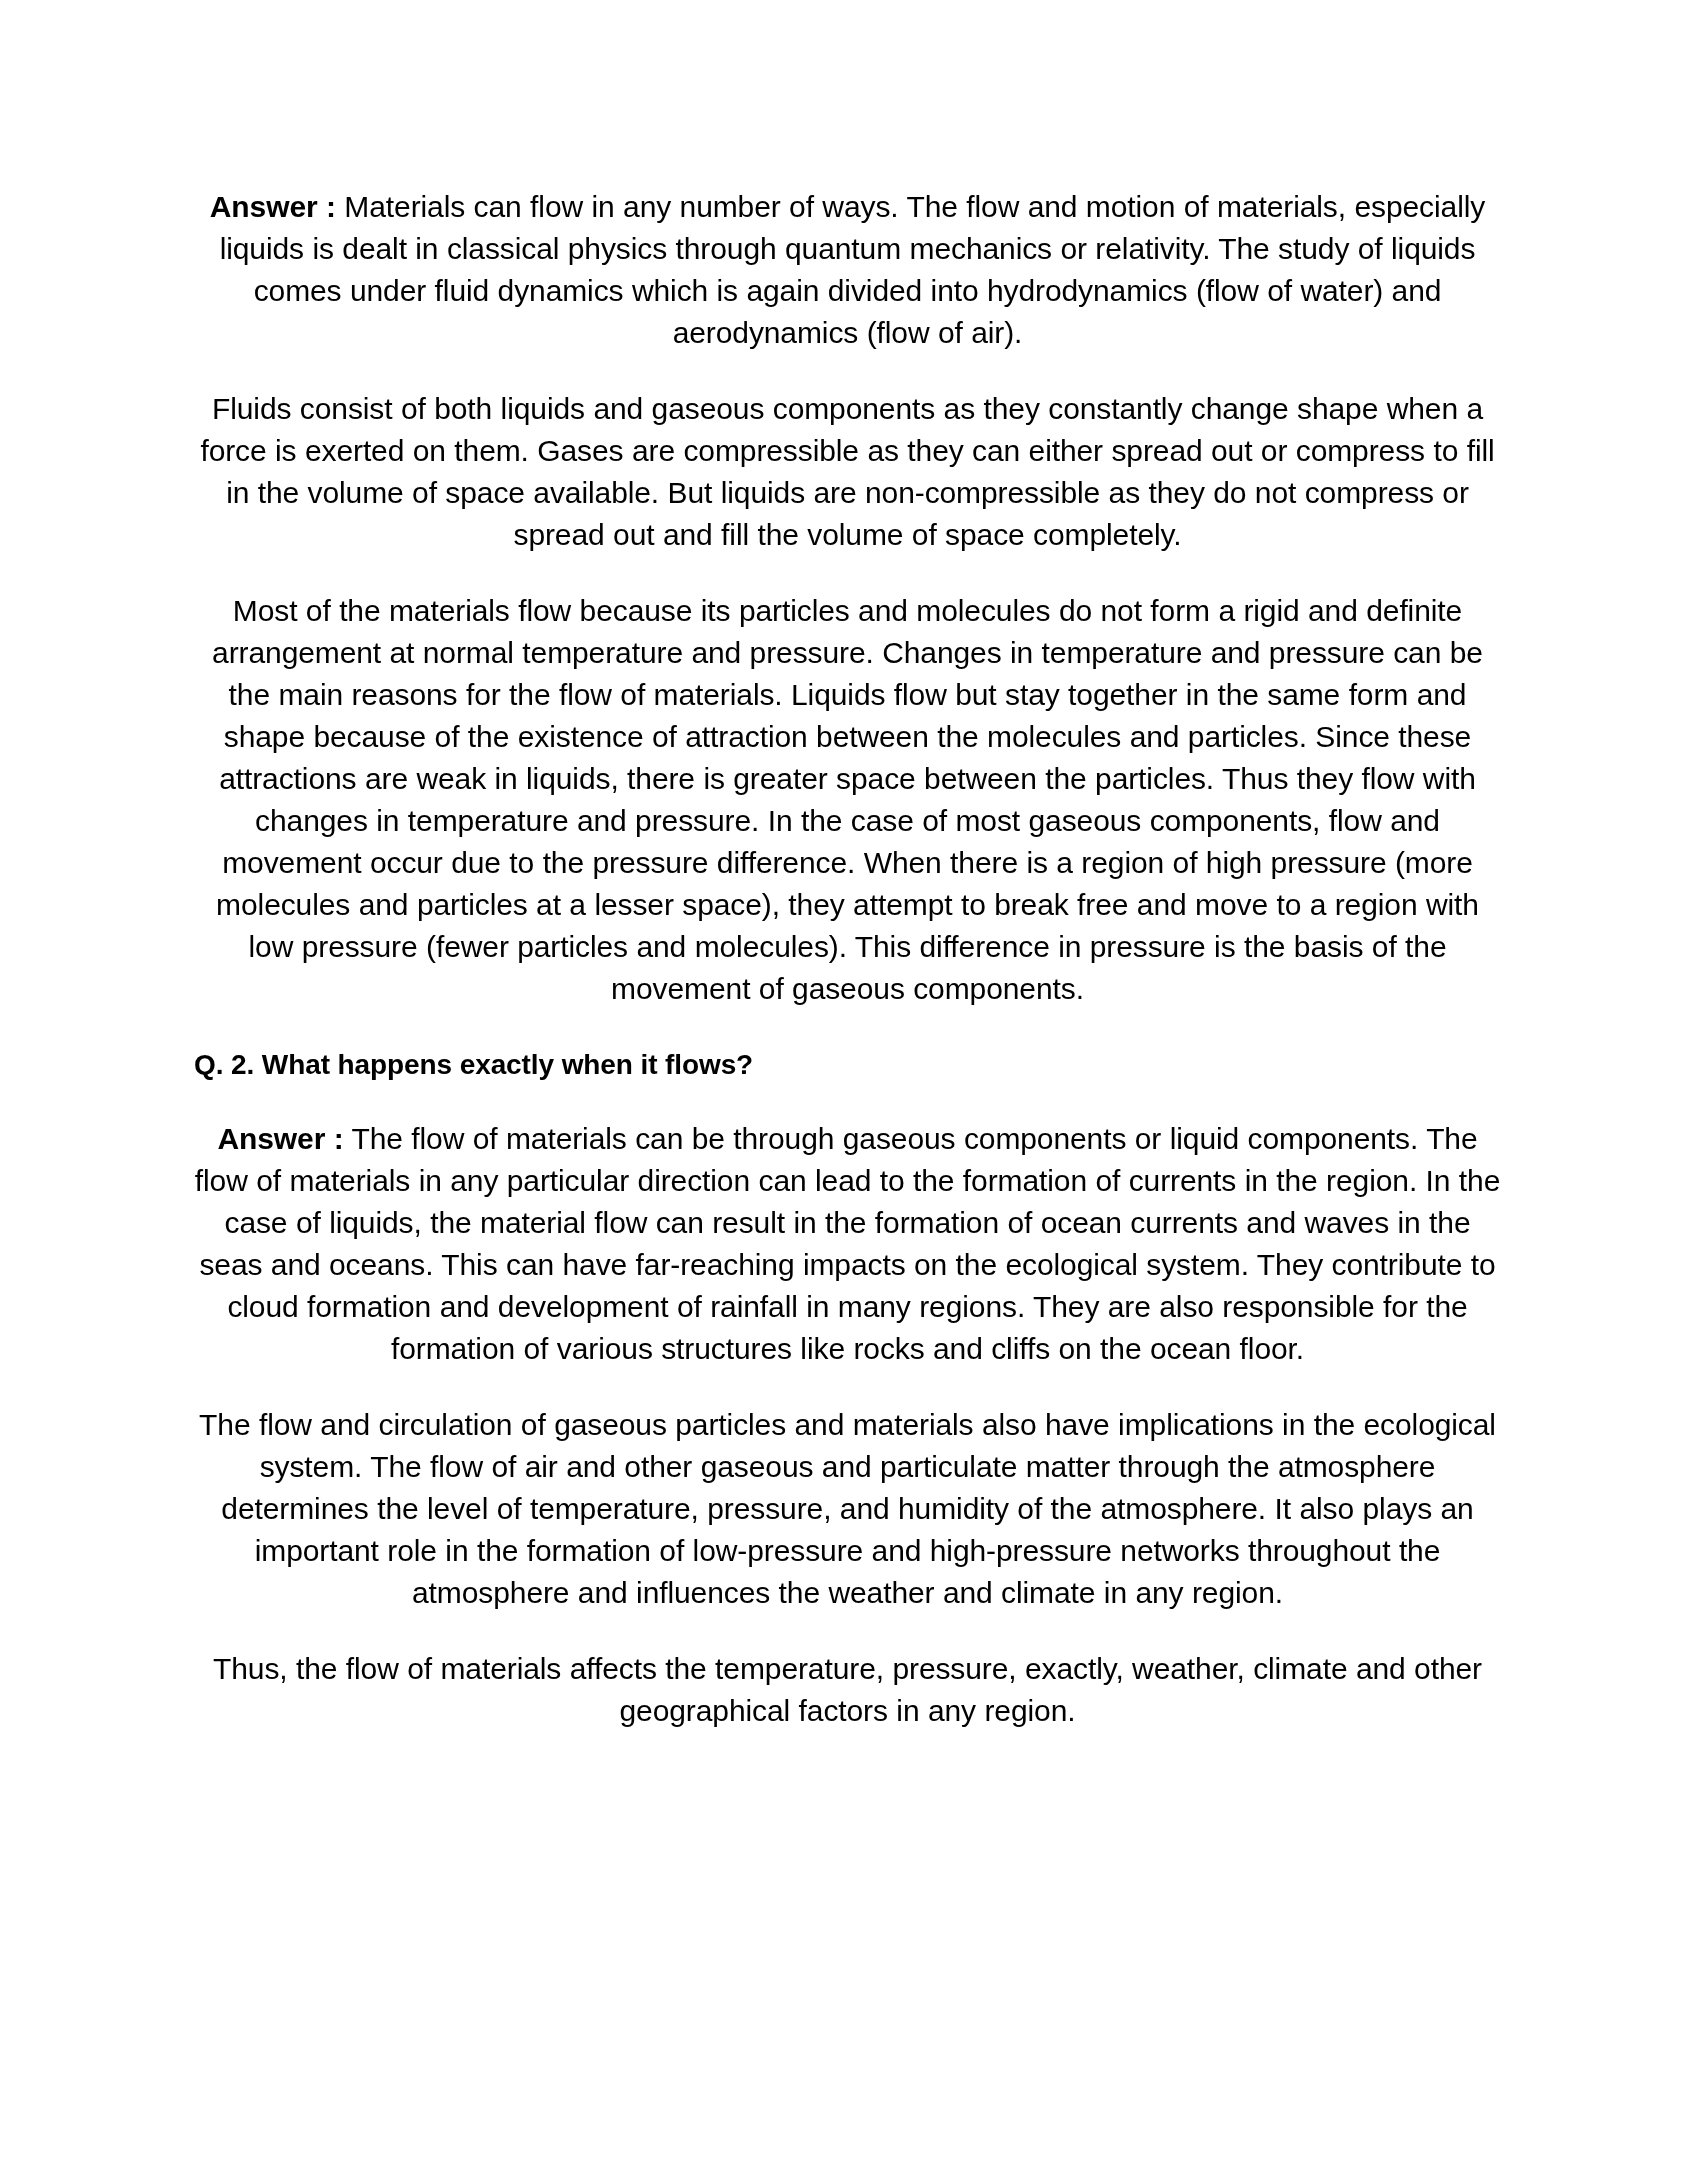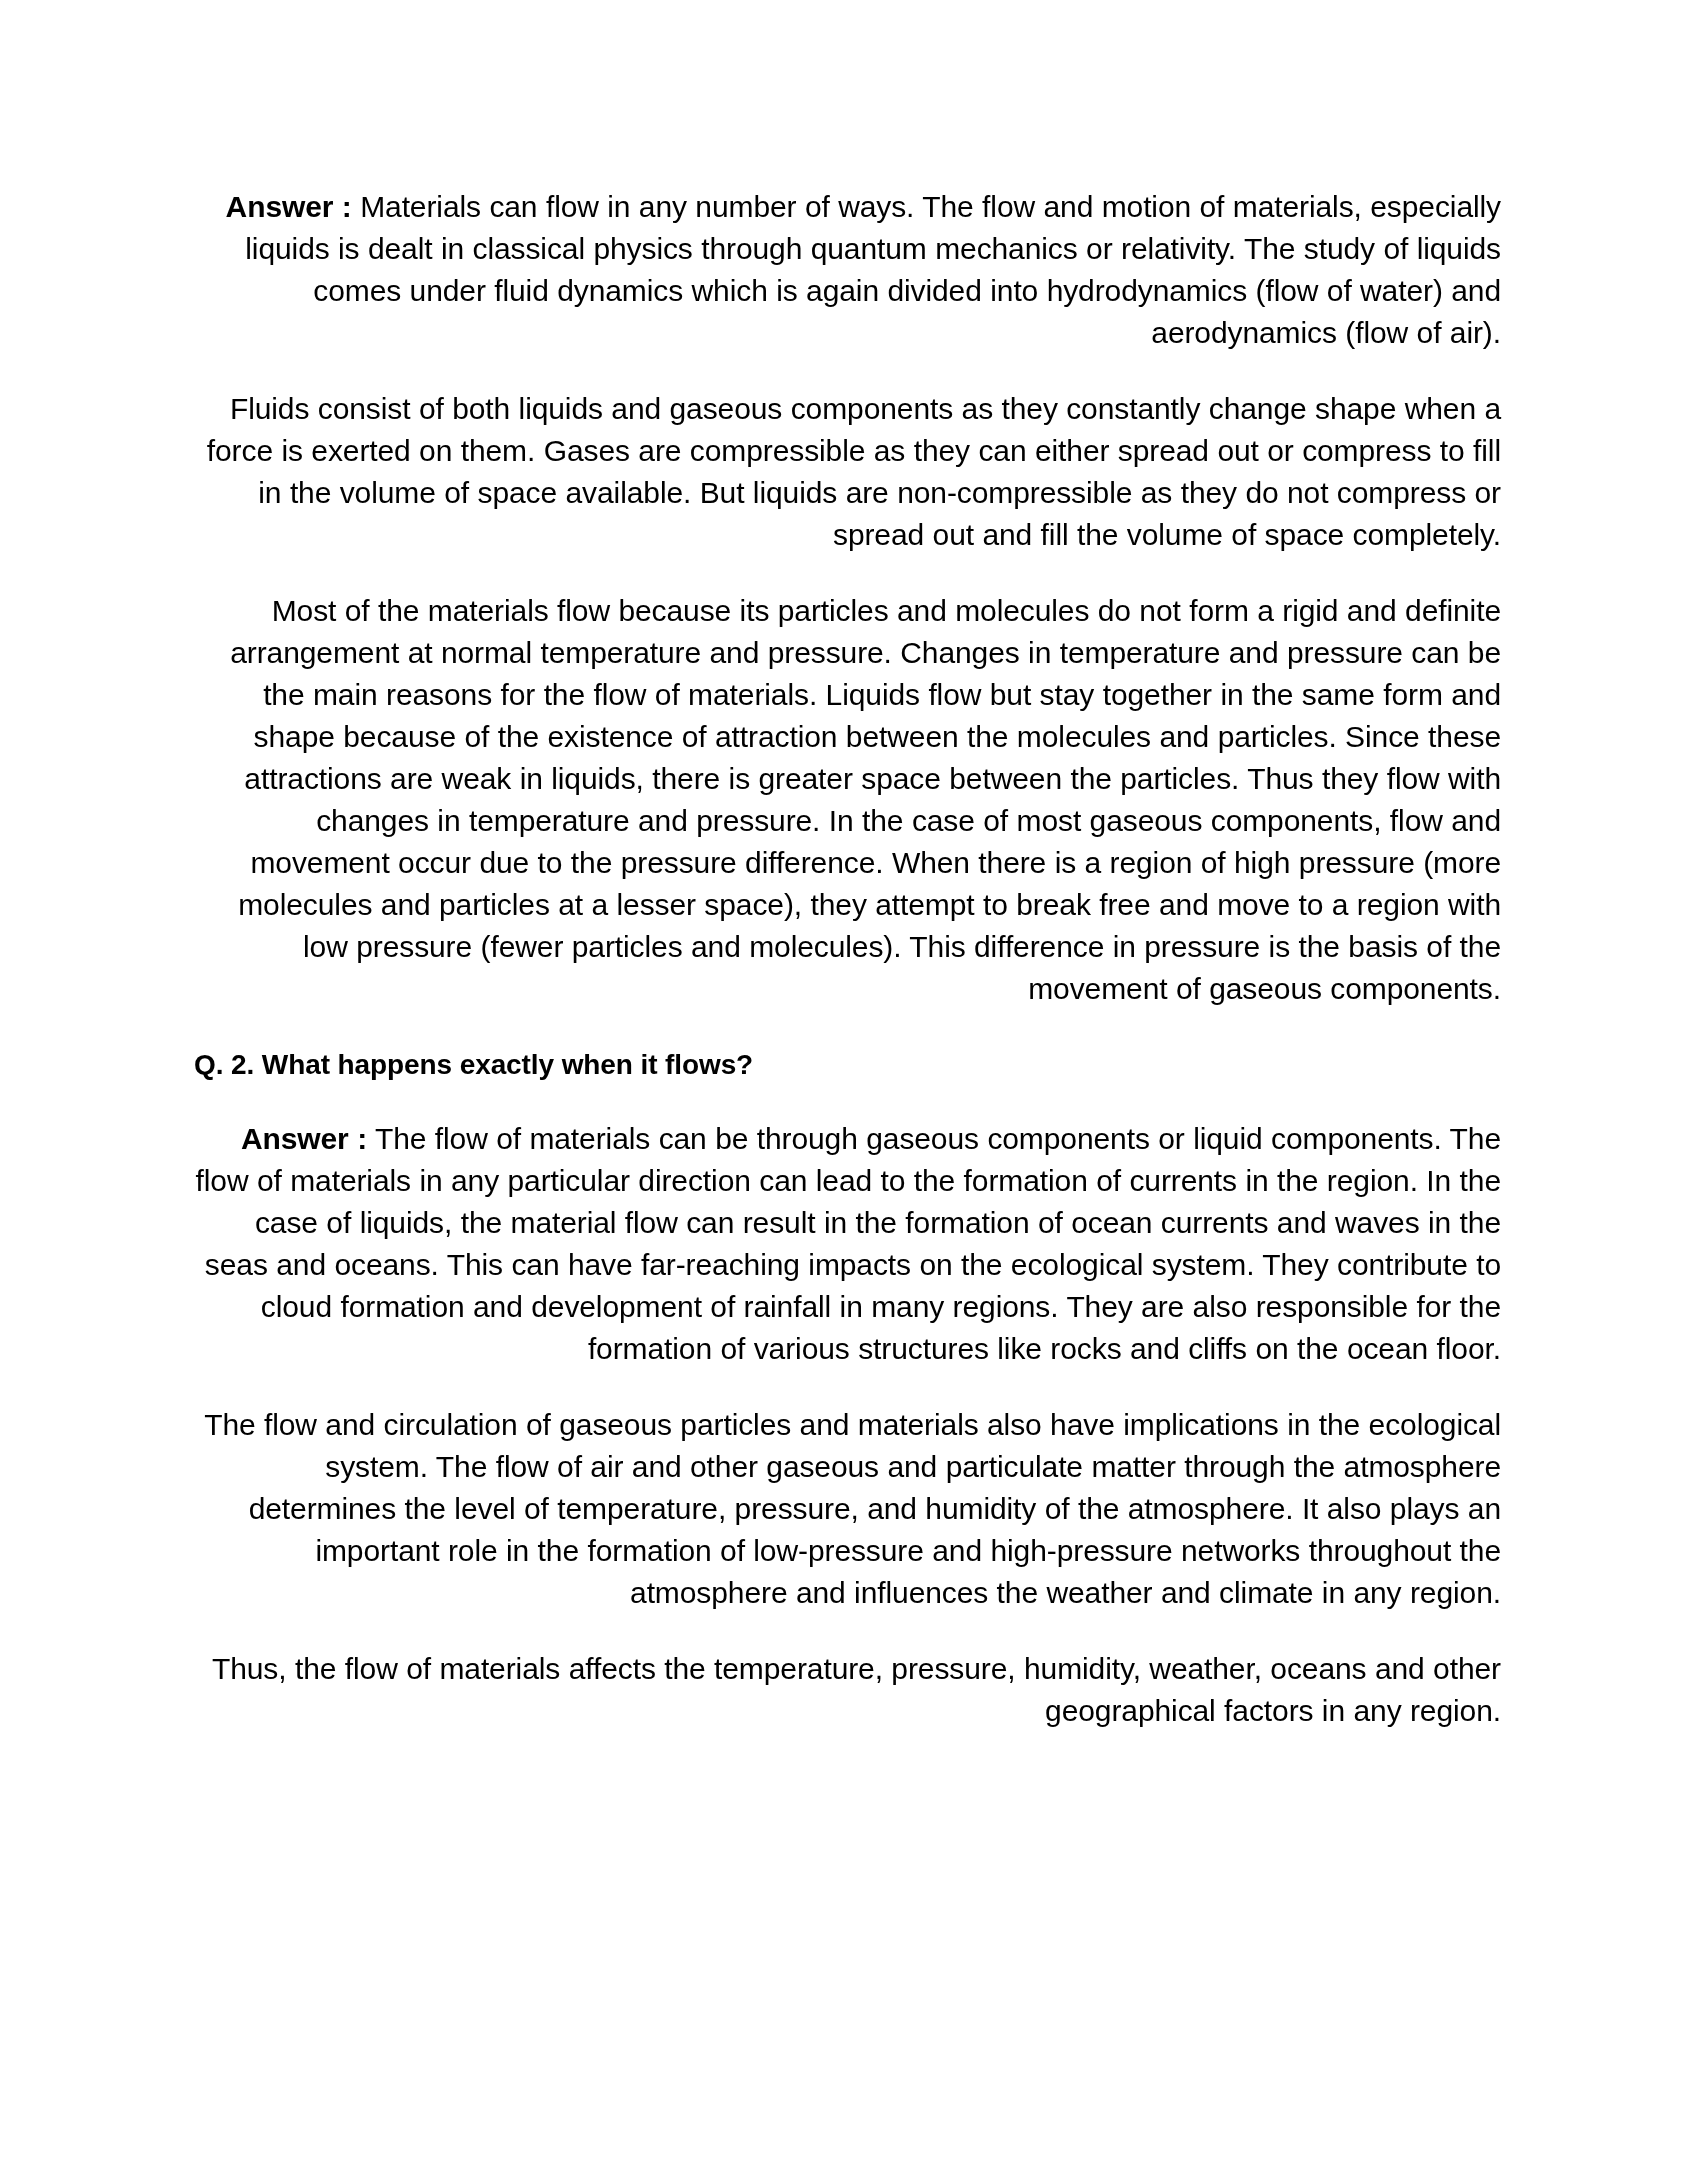--- a/index.html
+++ b/index.html
@@ -26,21 +26,21 @@
     position: absolute;
     left: 194px;
     top: 186px;
     width: 1307px;
   }
   .para {
     font-size: 30px;
     line-height: 42px;
     letter-spacing: -0.1px;
     margin: 0 0 34px 0;
-    text-align: right;
+    text-align: center;
     word-spacing: 0.2px;
   }
   .answer-label {
     font-weight: bold;
   }
   .qheading {
     font-size: 28px;
     line-height: 42px;
     font-weight: bold;
     letter-spacing: -0.1px;
@@ -66,18 +66,18 @@
     <p class="para">Fluids consist of both liquids and gaseous components as they constantly change shape when a force is exerted on them. Gases are compressible as they can either spread out or compress to fill in the volume of space available. But liquids are non-compressible as they do not compress or spread out and fill the volume of space completely.</p>
 
     <p class="para">Most of the materials flow because its particles and molecules do not form a rigid and definite arrangement at normal temperature and pressure. Changes in temperature and pressure can be the main reasons for the flow of materials. Liquids flow but stay together in the same form and shape because of the existence of attraction between the molecules and particles. Since these attractions are weak in liquids, there is greater space between the particles. Thus they flow with changes in temperature and pressure. In the case of most gaseous components, flow and movement occur due to the pressure difference. When there is a region of high pressure (more molecules and particles at a lesser space), they attempt to break free and move to a region with low pressure (fewer particles and molecules). This difference in pressure is the basis of the movement of gaseous components.</p>
 
     <h2 class="qheading">Q. 2. What happens exactly when it flows?</h2>
 
     <p class="para"><span class="answer-label">Answer :</span><span> The flow of materials can be through gaseous components or liquid components. The flow of materials in any particular direction can lead to the formation of currents in the region. In the case of liquids, the material flow can result in the formation of ocean currents and waves in the seas and oceans. This can have far-reaching impacts on the ecological system. They contribute to cloud formation and development of rainfall in many regions. They are also responsible for the formation of various structures like rocks and cliffs on the ocean floor.</span></p>
 
     <p class="para">The flow and circulation of gaseous particles and materials also have implications in the ecological system. The flow of air and other gaseous and particulate matter through the atmosphere determines the level of temperature, pressure, and humidity of the atmosphere. It also plays an important role in the formation of low-pressure and high-pressure networks throughout the atmosphere and influences the weather and climate in any region.</p>
 
-    <p class="para">Thus, the flow of materials affects the temperature, pressure, humidity, weather, oceans and other geographical factors in any region.</p>
+    <p class="para">Thus, the flow of materials affects the temperature, pressure, exactly, weather, climate and other geographical factors in any region.</p>
 
 
   </div>
 </div>
 
 
 </body></html>

